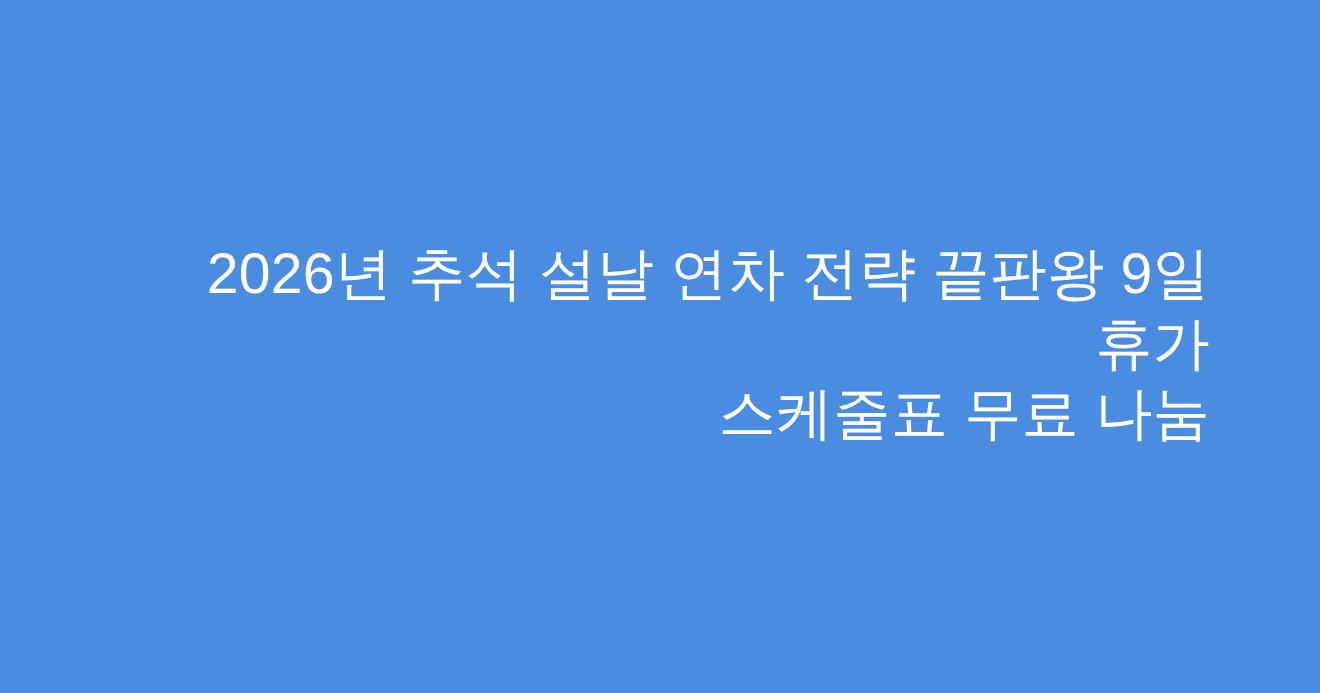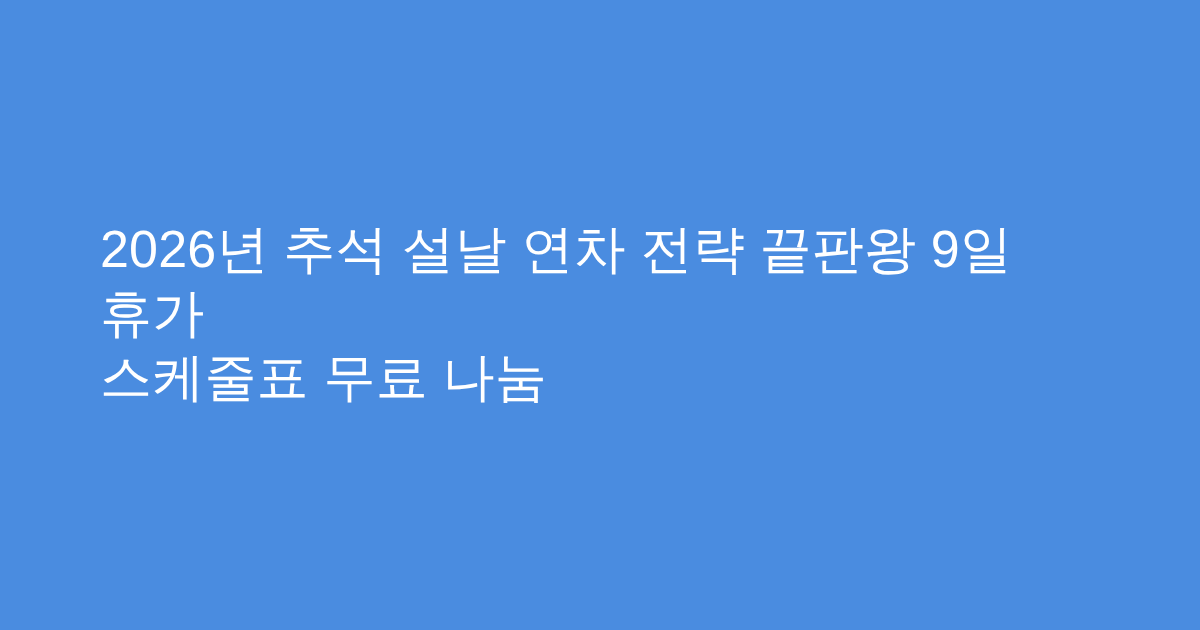--- a/index.html
+++ b/index.html
@@ -23,21 +23,21 @@
     display: flex;
     align-items: center;
     justify-content: center;
     background-color: #4a8ce0;
   }
 
   .headline-block {
     width: 1000px;
     margin: 0;
     padding: 0;
-    text-align: left;
+    text-align: right;
     
     transform: translateY(-2px);
   }
 
   .headline {
     display: block;
     margin: 0;
     padding: 0;
     color: #ffffff;
     font-family: "Liberation Sans", "DejaVu Sans", sans-serif;

